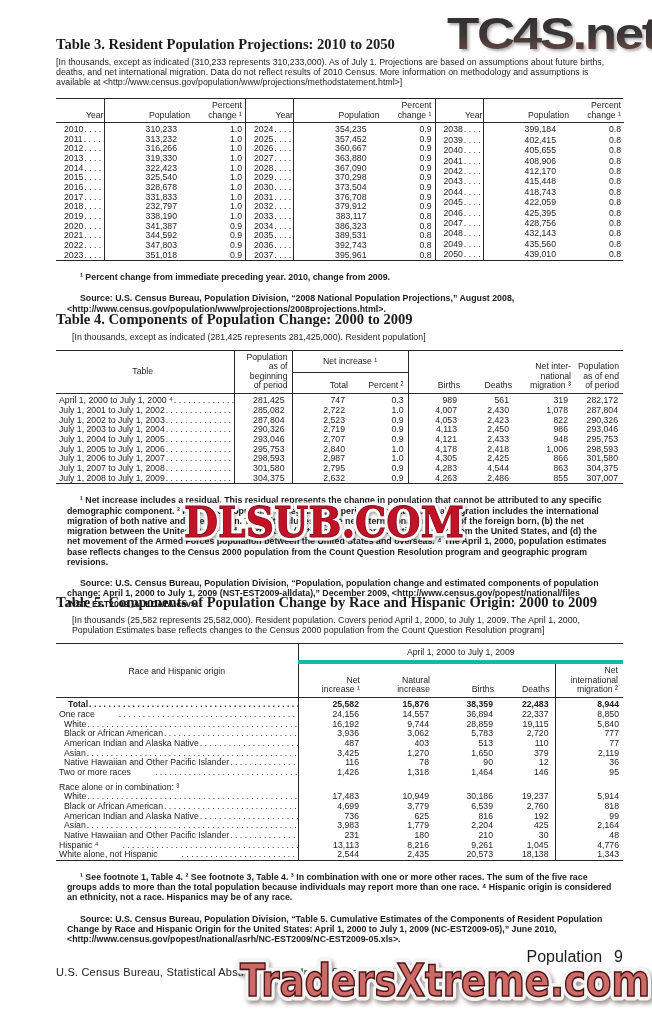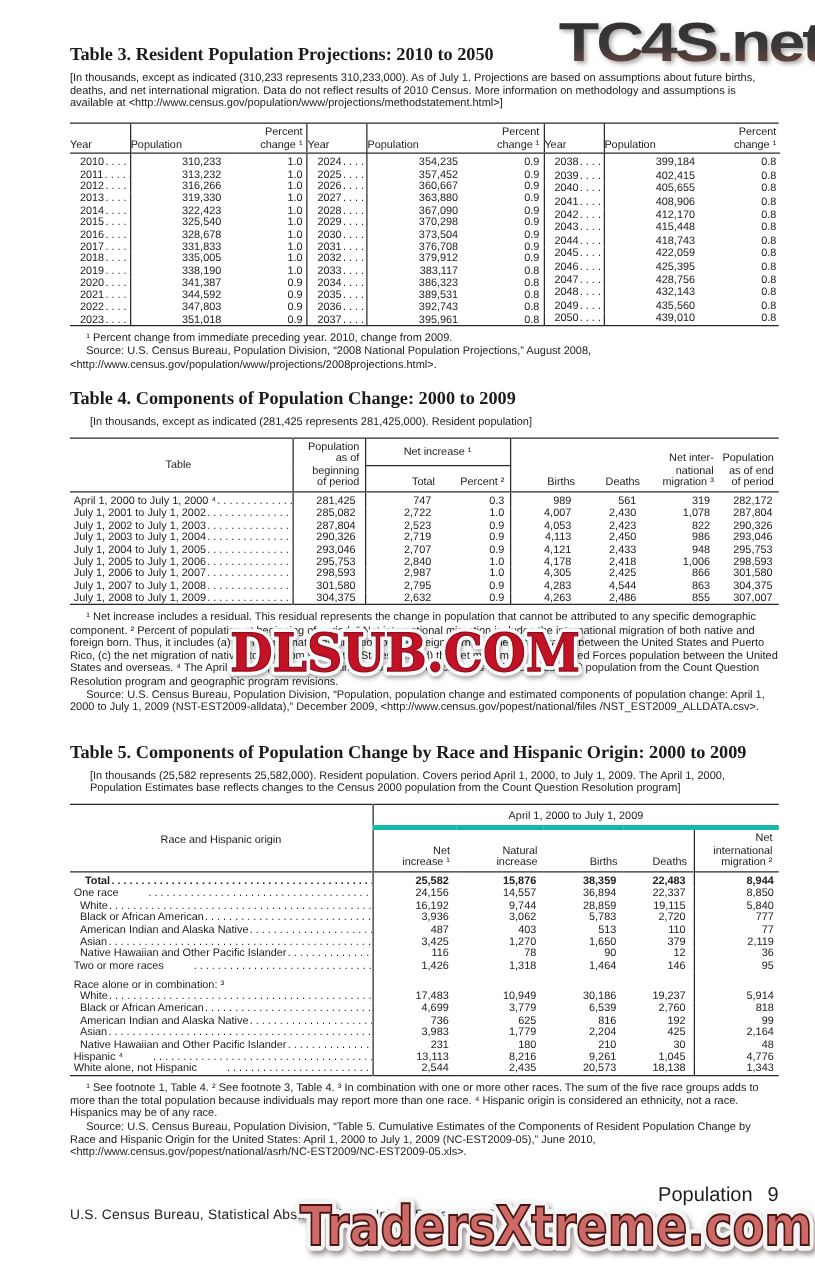--- a/index.html
+++ b/index.html
@@ -19,21 +19,21 @@
   .vl{border-left:1px solid #2a2a2a;}
   .lb{display:flex;overflow:hidden;align-items:baseline;}
   .lbl{white-space:pre;}
   .ldr{flex:1;overflow:hidden;white-space:nowrap;margin-left:1px;}
   .ldr::after{content:" . . . . . . . . . . . . . . . . . . . . . . . . . . . . . . . . . . . . . . . . . . . . . . . . . . . . . . . . . . . . ";}
   
   .t3wrap{display:flex;border-top:1.6px solid #262626;border-bottom:1.6px solid #262626;width:567px;}
   .t3{width:189px;flex:1;}
   .t3 .cy{width:48px}.t3 .cp{width:86px}.t3 .cc{width:55px}
   .t3 th{vertical-align:bottom;padding:2px 0 2px;border-bottom:1px solid #2a2a2a;line-height:9.3px;}
-  .t3 th.y,.t3 th.p{text-align:left;}
+  .t3 th.y,.t3 th.p{text-align:right;}
   .t3 th.c{text-align:right;padding-right:3px;white-space:pre-line;}
   .t3 .y{border-right:1px solid #2a2a2a;}
   .t3 td.y{padding-left:8px;}
   .t3 td.p{text-align:right;padding-right:13px;}
   .t3 td.c{text-align:right;padding-right:3px;}
   .gdiv{border-left:1px solid #2a2a2a;}
   .t3 tbody tr:first-child td{padding-top:2px;}
   
   .t4{width:567px;border-top:1.6px solid #262626;border-bottom:1.6px solid #262626;}
   .t4 thead{border-bottom:1px solid #2a2a2a;}
@@ -54,21 +54,21 @@
   .t5 td.num{padding-right:6px;}
   .t5 td.c5{padding-right:4px;}
   .t5 .in0 .lb{padding-left:3px;gap:23px;}
   .t5 .in1 .lb{padding-left:8px;}
   .t5 .in2 .lb{padding-left:12px;}
   .t5 tr.bold{font-weight:bold;}
   .t5 tr.gap td{padding-top:5px;}
   .t5 tbody tr:first-child td{padding-top:2px;}
   
   .fnblock{margin-top:4px;}
-  .fn{font-size:8.8px;line-height:10.25px;margin:0;text-indent:13px;}
+  .fn{font-size:8.8px;line-height:10.25px;margin:11px;text-indent:13px;font-weight:bold;}
   
   .pagenum{position:absolute;right:29px;top:948px;font-size:16px;}
   .pagenum .no{margin-left:12px;}
   .bureau{position:absolute;left:56px;top:966px;font-size:11px;letter-spacing:0.2px;color:#222;}
   
   .wm{position:absolute;z-index:50;pointer-events:none;}
   #wm-top{top:7px;right:-7px;width:214px;height:54px;filter:drop-shadow(2px 2px 1.5px rgba(70,60,60,0.45));}
   #wm-mid{left:178px;top:492px;width:292px;height:60px;filter:drop-shadow(1px 2px 1.5px rgba(0,0,0,0.35));}
   #wm-bot{left:236px;top:942px;width:420px;height:78px;filter:drop-shadow(2px 3px 2px rgba(40,10,10,0.45));}
 </style>
@@ -176,21 +176,21 @@
               <td class="p num">331,833</td>
               <td class="c num">1.0</td>
             </tr>
             <tr>
               <td class="y">
                 <div class="lb">
                   <span class="lbl">2018</span>
                   <span class="ldr"></span>
                 </div>
               </td>
-              <td class="p num">335,005</td>
+              <td class="p num">232,797</td>
               <td class="c num">1.0</td>
             </tr>
             <tr>
               <td class="y">
                 <div class="lb">
                   <span class="lbl">2019</span>
                   <span class="ldr"></span>
                 </div>
               </td>
               <td class="p num">338,190</td>

